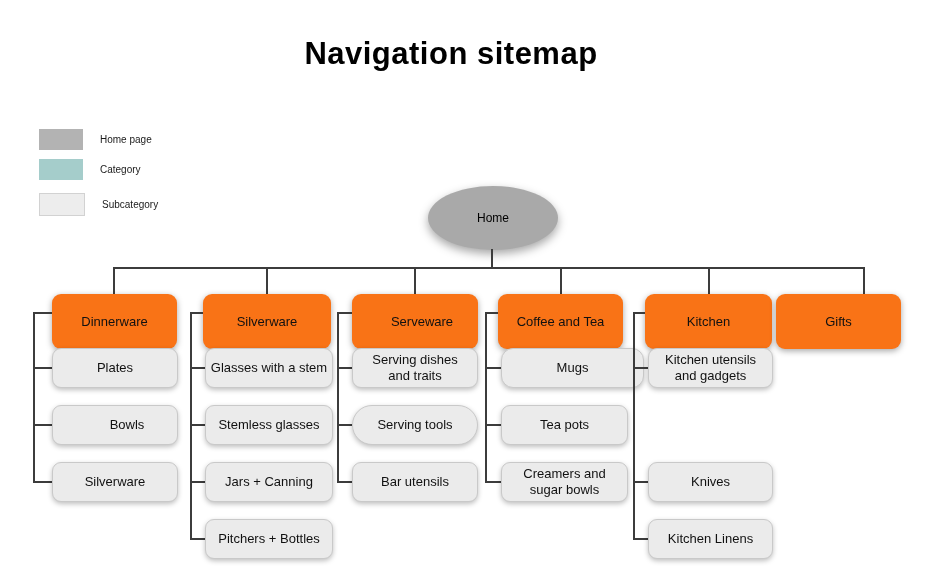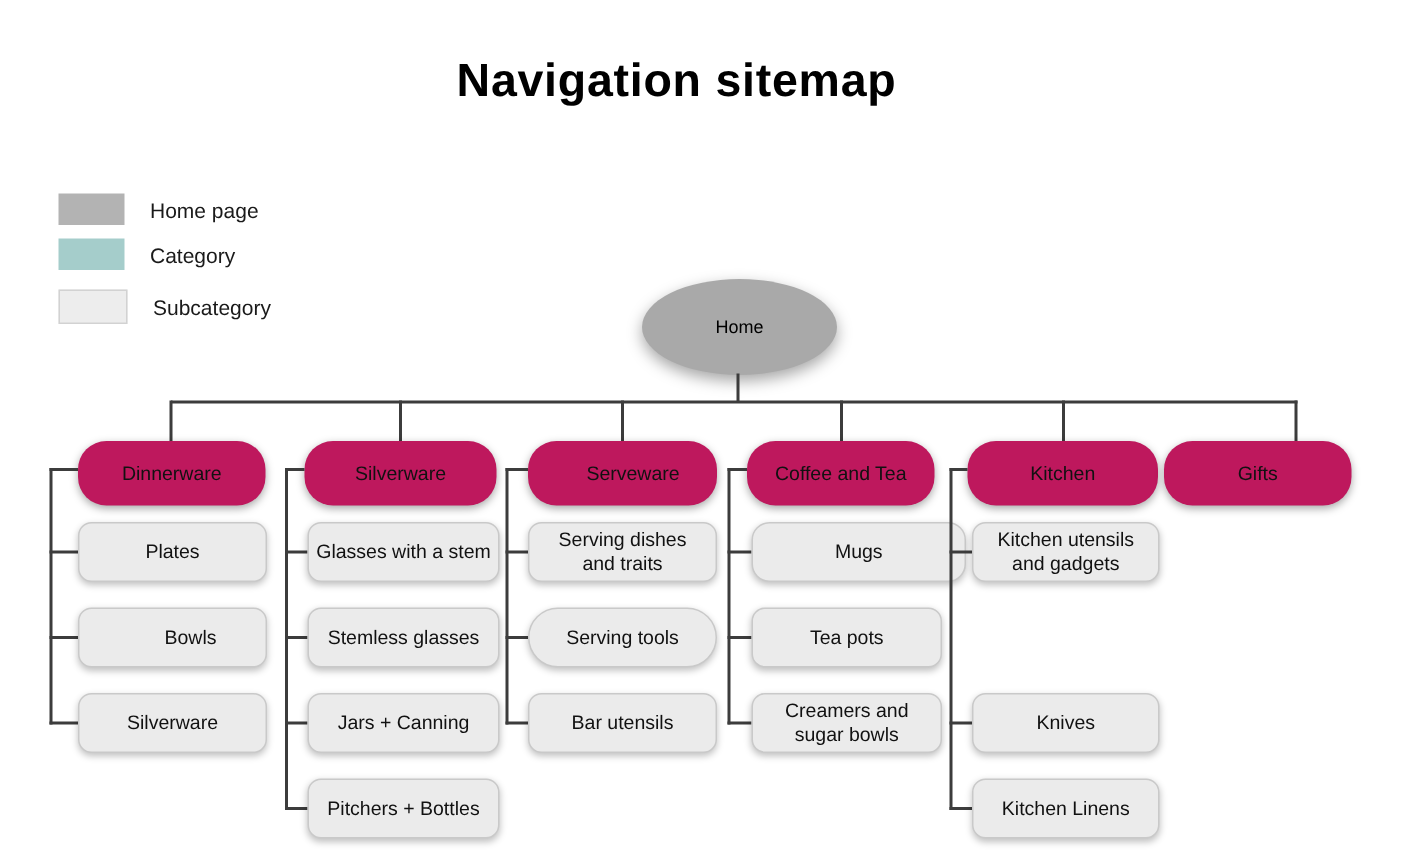--- a/index.html
+++ b/index.html
@@ -10,32 +10,31 @@
   .title {
     position:absolute; top:36px; left:0; right:32px; text-align:center;
     font-size:31px; font-weight:bold; letter-spacing:0.5px; color:#000;
   }
   
   .legend-row { position:absolute; left:39px; display:flex; align-items:center; }
   .swatch { width:44px; height:21px; flex:0 0 auto; }
   .swatch.home-sw { background:#b3b3b3; }
   .swatch.cat-sw  { background:#a5cdcb; }
   .swatch.sub-sw  { background:#ededed; border:1px solid #d2d2d2; }
-  .legend-label { margin-left:17px; font-size:14px; color:#1a1a1a; }
+  .legend-label { margin-left:17px; font-size:10px; color:#1a1a1a; }
   
   .node {
     position:absolute; box-sizing:border-box;
     display:flex; align-items:center; justify-content:center;
     text-align:center; font-size:13px; line-height:1.2; color:#111;
     border-radius:9px; white-space:pre-line;
   }
   .cat {
-    height:43px; background:#be185d;
+    height:55px; background:#f97316;
     box-shadow:0 2px 6px rgba(0,0,0,0.35);
-    border-radius:19px;
   }
   .sub {
     height:40px; background:#ebebeb; border:1px solid #c9c9c9;
     box-shadow:0 2px 5px rgba(0,0,0,0.25);
   }
   .home-ellipse {
     position:absolute; left:428px; top:186px; width:130px; height:64px;
     border-radius:50%; background:#a9a9a9;
     box-shadow:0 4px 10px rgba(0,0,0,0.35);
     display:flex; align-items:center; justify-content:center;

